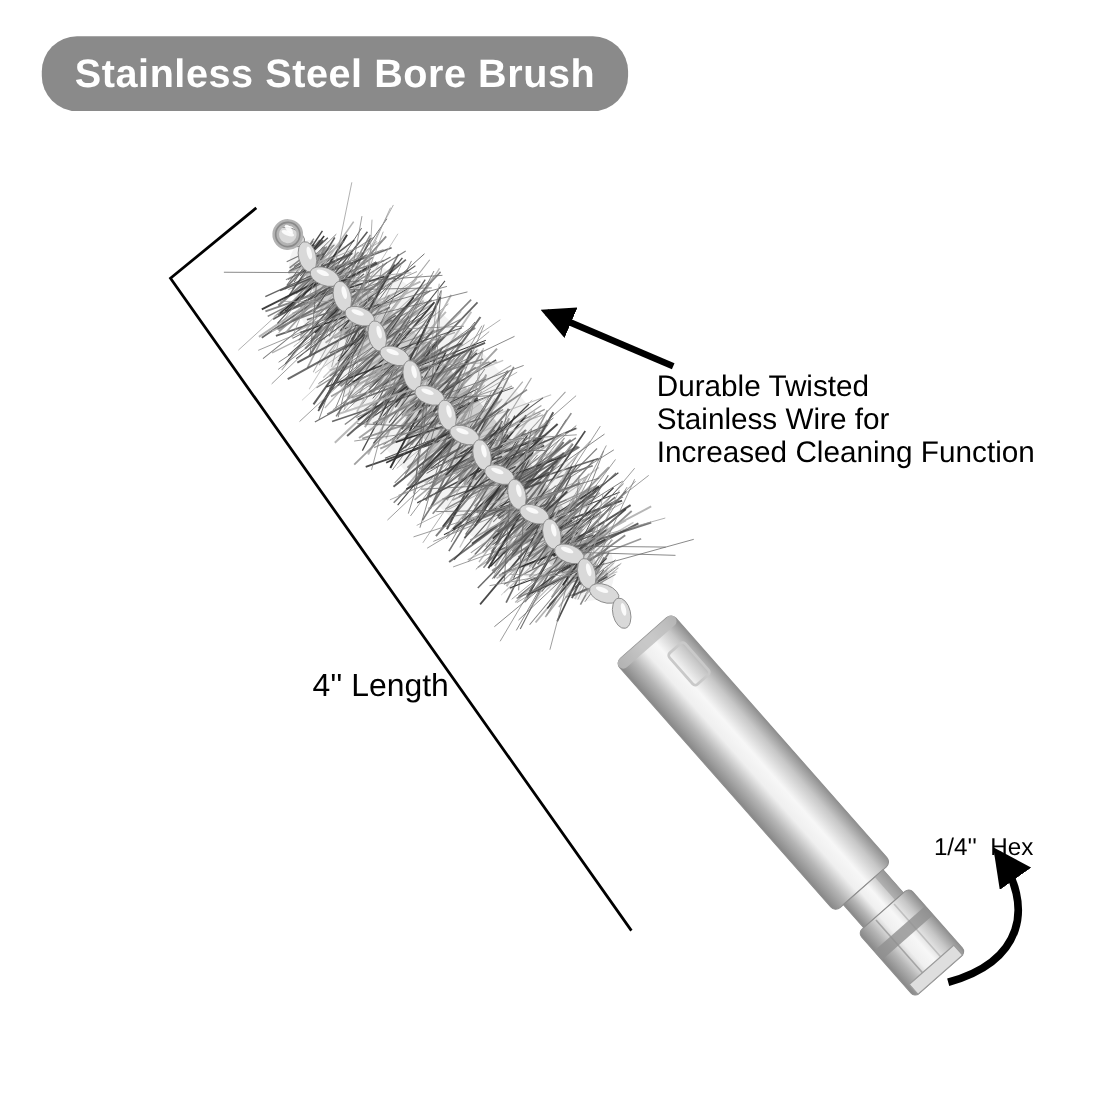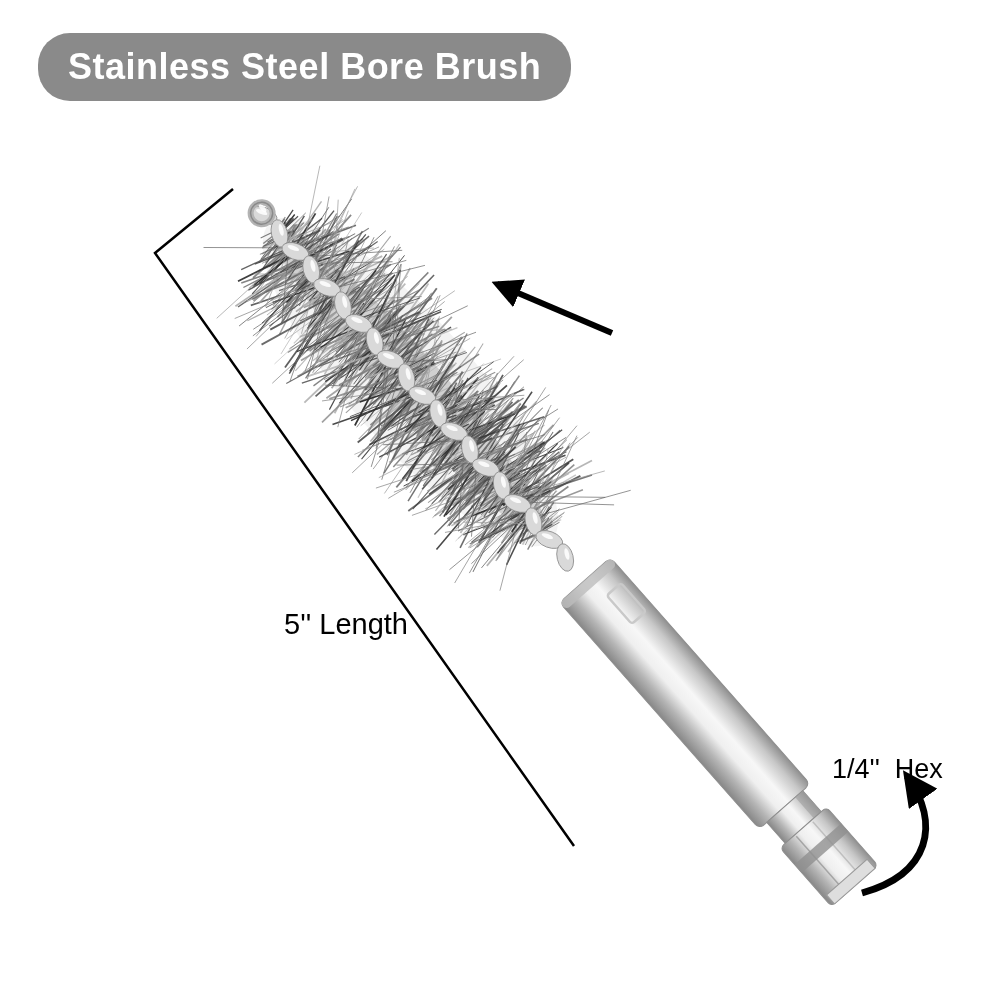--- a/index.html
+++ b/index.html
@@ -11,21 +11,21 @@
     position:absolute;left:38px;top:33px;
     background:#8a8a8a;color:#fff;
     font-weight:bold;font-size:36px;line-height:1;
     padding:16px 30px;border-radius:32px;letter-spacing:.5px;
     white-space:nowrap;
   }
   svg.art{position:absolute;left:0;top:0;}
   .note{position:absolute;color:#000;}
   #wire-note{left:597px;top:336px;font-size:27px;line-height:30px;}
   #length-label{left:284px;top:608px;font-size:29px;}
-  #hex-note{left:832px;top:687px;font-size:27px;line-height:33px;white-space:pre;}
+  #hex-note{left:849px;top:687px;font-size:22px;line-height:33px;white-space:pre;}
 </style>
 </head>
 <body>
 
 <div class="stage">
 
   <svg class="art" width="1000" height="1000" viewBox="0 0 1000 1000">
     <defs>
       <linearGradient id="metal" x1="0" y1="0" x2="0" y2="1">
         <stop offset="0" stop-color="#8f8f8f"></stop>
@@ -1195,20 +1195,25 @@
       </g>
     </g>
 
     <line x1="612" y1="333" x2="497" y2="284" stroke="#000" stroke-width="6" marker-end="url(#ah)"></line>
 
     <path d="M 862,893 C 930,874 941,824 907,776" fill="none" stroke="#000" stroke-width="7" marker-end="url(#ah)"></path>
   </svg>
 
   <div class="badge" style="background: rgb(138, 138, 138); color: rgb(255, 255, 255);">Stainless Steel Bore Brush</div>
 
-
-  <div class="note" id="length-label">5'' Length</div>
+  <div class="note" id="wire-note">
+    <div>Durable Twisted</div>
+    <div>Stainless Wire for</div>
+    <div>Increased Cleaning Function</div>
+  </div>
+
+  <div class="note" id="length-label">4'' Length</div>
 
   <div class="note" id="hex-note">
     <div>1/4''  Hex</div>
   </div>
 
 </div>
 
 </body></html>

